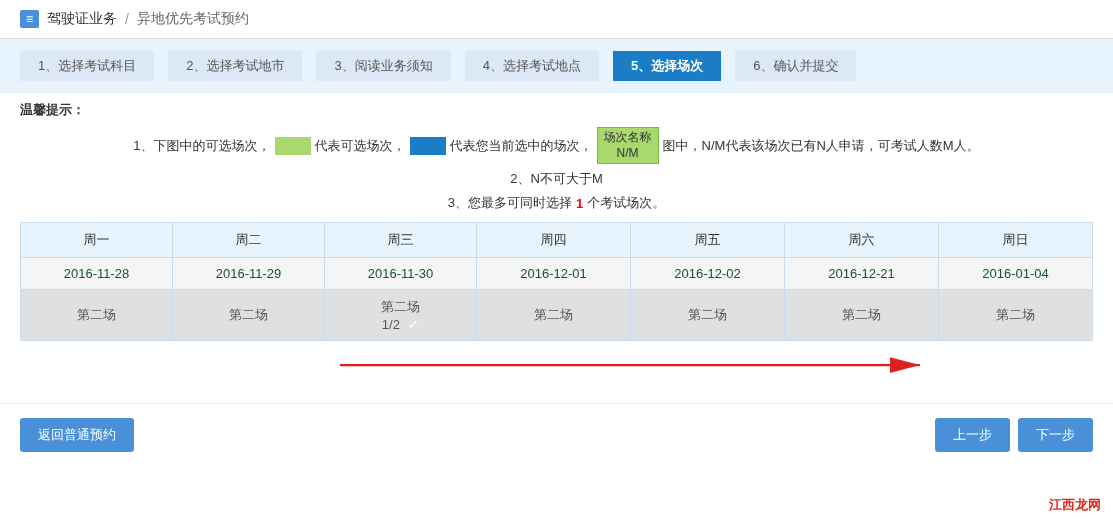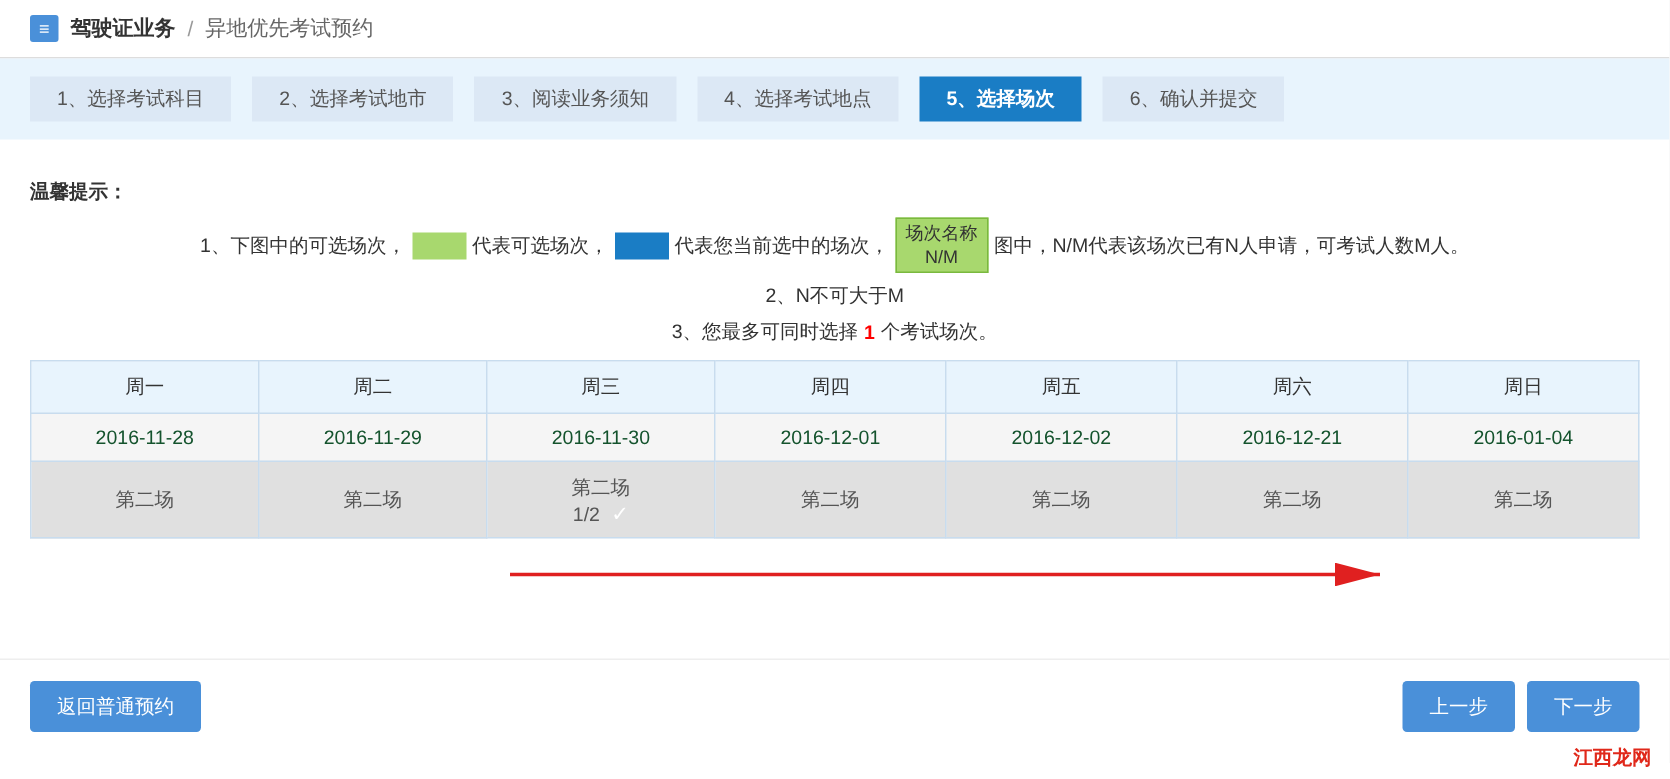--- a/index.html
+++ b/index.html
@@ -29,21 +29,21 @@
     .header-icon {
       background: #4a90d9;
       color: #fff;
       padding: 2px 6px;
       font-size: 12px;
       border-radius: 2px;
     }
     .header-title {
       color: #333;
       font-size: 14px;
-      font-weight: bold;
+      font-weight: normal;
     }
     .header-sep {
       color: #999;
       font-size: 14px;
     }
     .header-sub {
       color: #666;
       font-size: 14px;
     }
 
@@ -70,21 +70,21 @@
       background: #1a7dc5;
       color: #fff;
       font-weight: bold;
     }
     .step + .step {
       margin-left: 2px;
     }
 
     
     .content {
-      padding: 26px 20px;
+      padding: 8px 20px;
     }
 
     .tips-title {
       color: #333;
       font-weight: bold;
       margin-bottom: 8px;
       font-size: 13px;
     }
 
     .tip-row {

